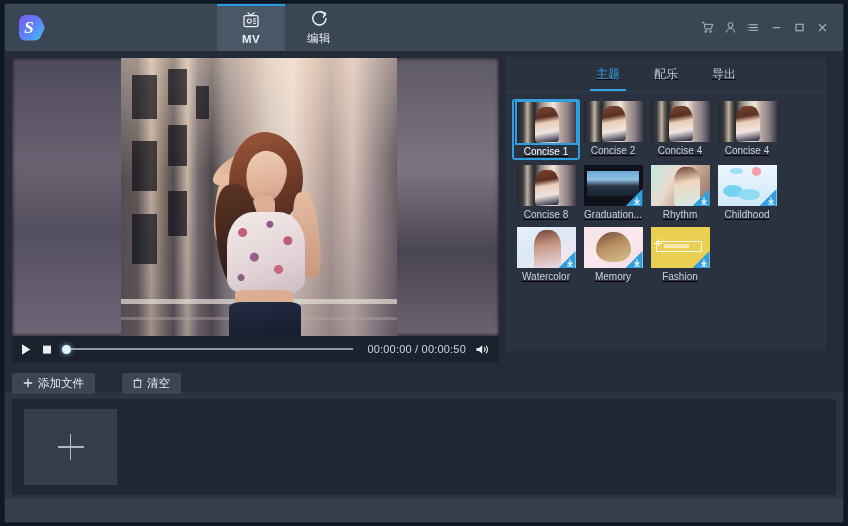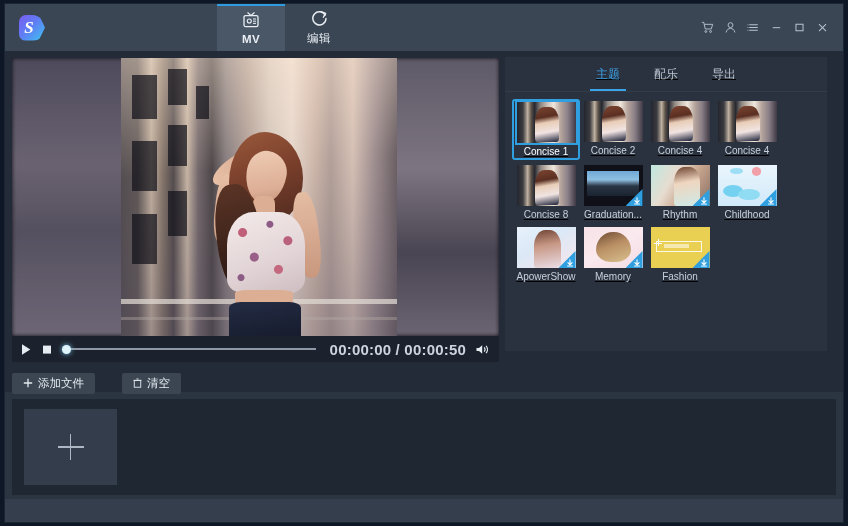--- a/index.html
+++ b/index.html
@@ -274,24 +274,23 @@
   .pb-knob {
     position: absolute; left: -2px; top: -3.5px;
     width: 9px; height: 9px;
     border-radius: 50%;
     background: #dff3fb;
     box-shadow: 0 0 5px rgba(130,215,255,.9);
     cursor: pointer;
   }
   .pb-time {
     color: #cbd4df;
-    font-size: 15px;
+    font-size: 11px;
     letter-spacing: .2px;
     white-space: nowrap;
-    font-weight: bold;
   }
 
   .file-actions {
     height: 36px;
     flex: 0 0 36px;
     display: flex;
     align-items: center;
     gap: 27px;
     padding-top: 7px;
   }
@@ -760,21 +759,21 @@
             <div class="theme-item">
               <div class="theme-thumb">
                 <div class="th-water"></div>
                 <span class="dl-badge">
                   <svg width="8" height="8" viewBox="0 0 8 8">
                     <path d="M4 .8 V5.4 M1.9 3.6 L4 5.8 L6.1 3.6" fill="none" stroke="#fff" stroke-width="1.1" stroke-linecap="round" stroke-linejoin="round"></path>
                     <path d="M1.6 7 H6.4" stroke="#fff" stroke-width="1.1" stroke-linecap="round"></path>
                   </svg>
                 </span>
               </div>
-              <div class="theme-label">ApowerShow</div>
+              <div class="theme-label">Watercolor</div>
             </div>
             <div class="theme-item">
               <div class="theme-thumb">
                 <div class="th-mem"></div>
                 <span class="dl-badge">
                   <svg width="8" height="8" viewBox="0 0 8 8">
                     <path d="M4 .8 V5.4 M1.9 3.6 L4 5.8 L6.1 3.6" fill="none" stroke="#fff" stroke-width="1.1" stroke-linecap="round" stroke-linejoin="round"></path>
                     <path d="M1.6 7 H6.4" stroke="#fff" stroke-width="1.1" stroke-linecap="round"></path>
                   </svg>
                 </span>

